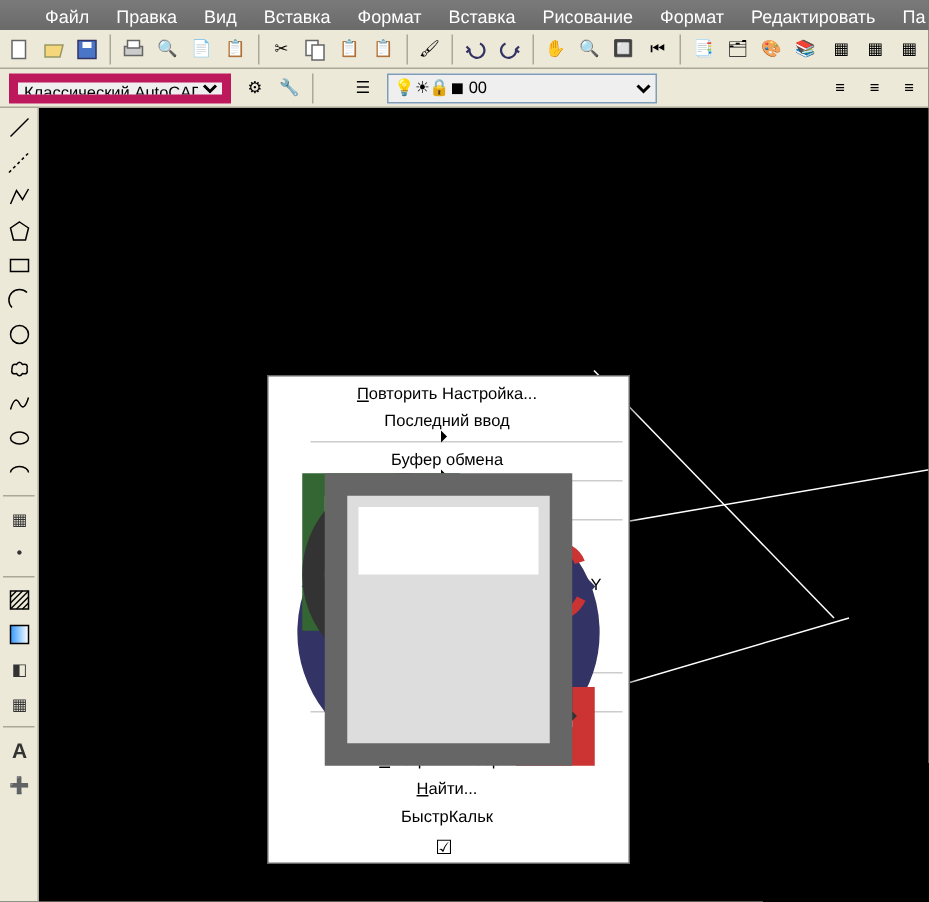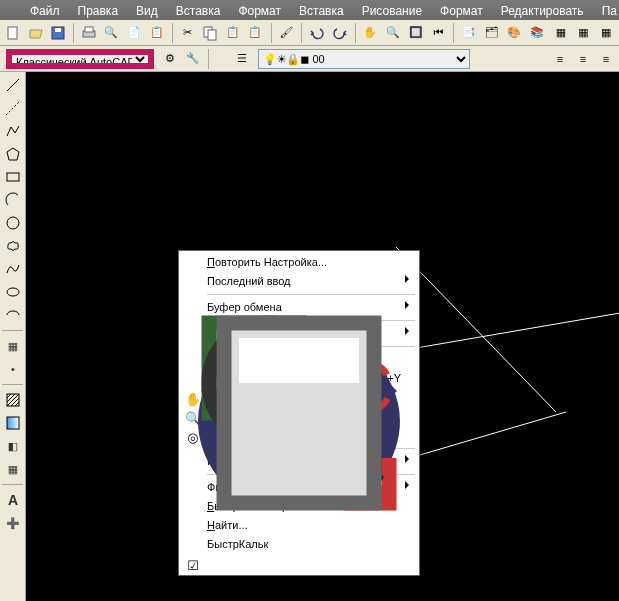--- a/index.html
+++ b/index.html
@@ -57,21 +57,21 @@
 .workspace-select {
   height: 20px;
   font-size: 11px;
   width: 148px;
   margin: 0 4px;
   border: 6px solid #be185d;
 }
 .layer-select {
   height: 20px;
   font-size: 11px;
-  width: 212px;
+  width: 180px;
   margin: 0 4px;
   border: 1px solid #7f9db9;
 }
 .left-palette {
   position: absolute;
   left: 0;
   top: 72px;
   width: 26px;
   background: #ece9d8;
   border-right: 1px solid #aca899;
@@ -116,24 +116,25 @@
   border: 1px solid #666;
   box-shadow: 3px 3px 6px rgba(0,0,0,0.4);
   width: 242px;
   font-size: 11px;
   left: 152px;
   top: 178px;
   padding: 2px;
 }
 .ctx-item {
   display: flex;
-  align-items: flex-start;
+  align-items: center;
   padding: 3px 4px 3px 2px;
   cursor: default;
   height: 19px;
+  flex-direction: column;
 }
 .ctx-icon {
   width: 20px;
   height: 16px;
   display: flex;
   align-items: center;
   justify-content: center;
   margin-right: 4px;
   font-size: 13px;
 }

